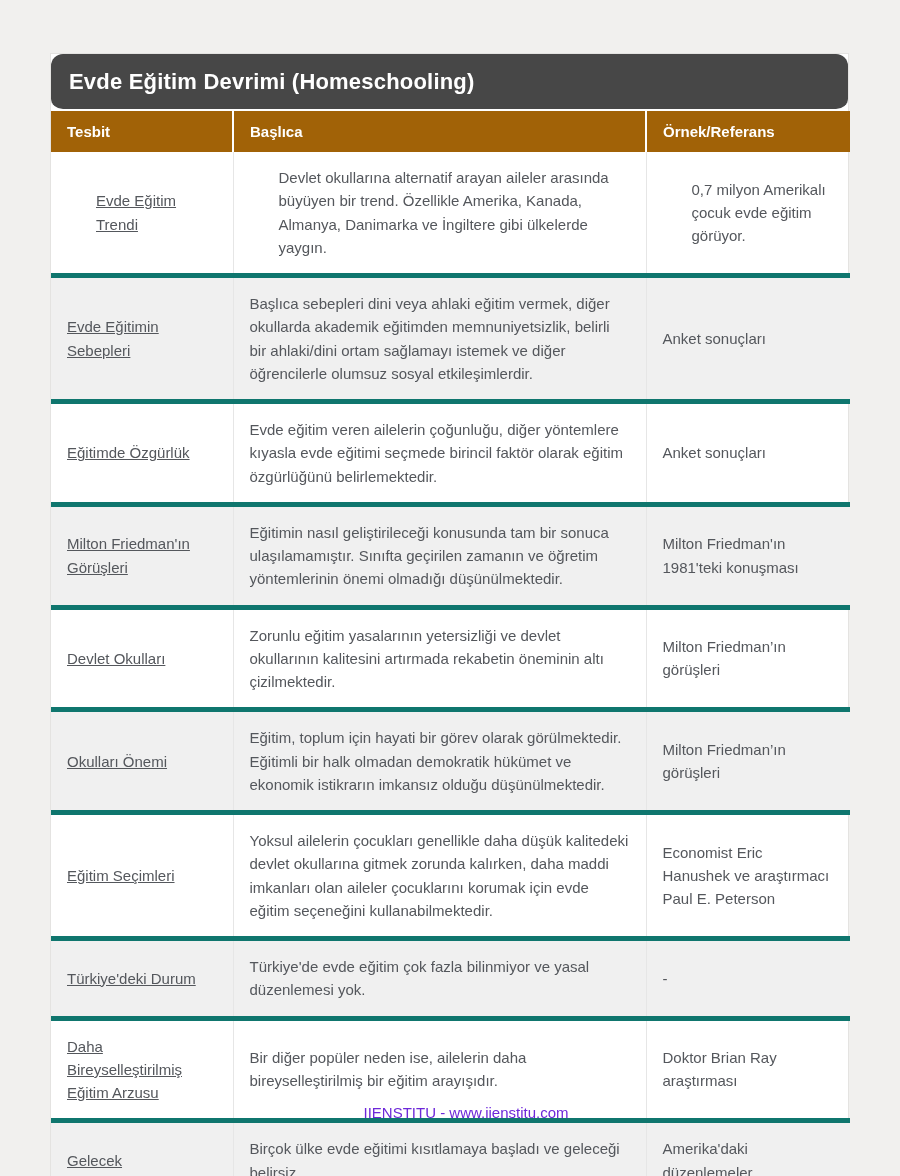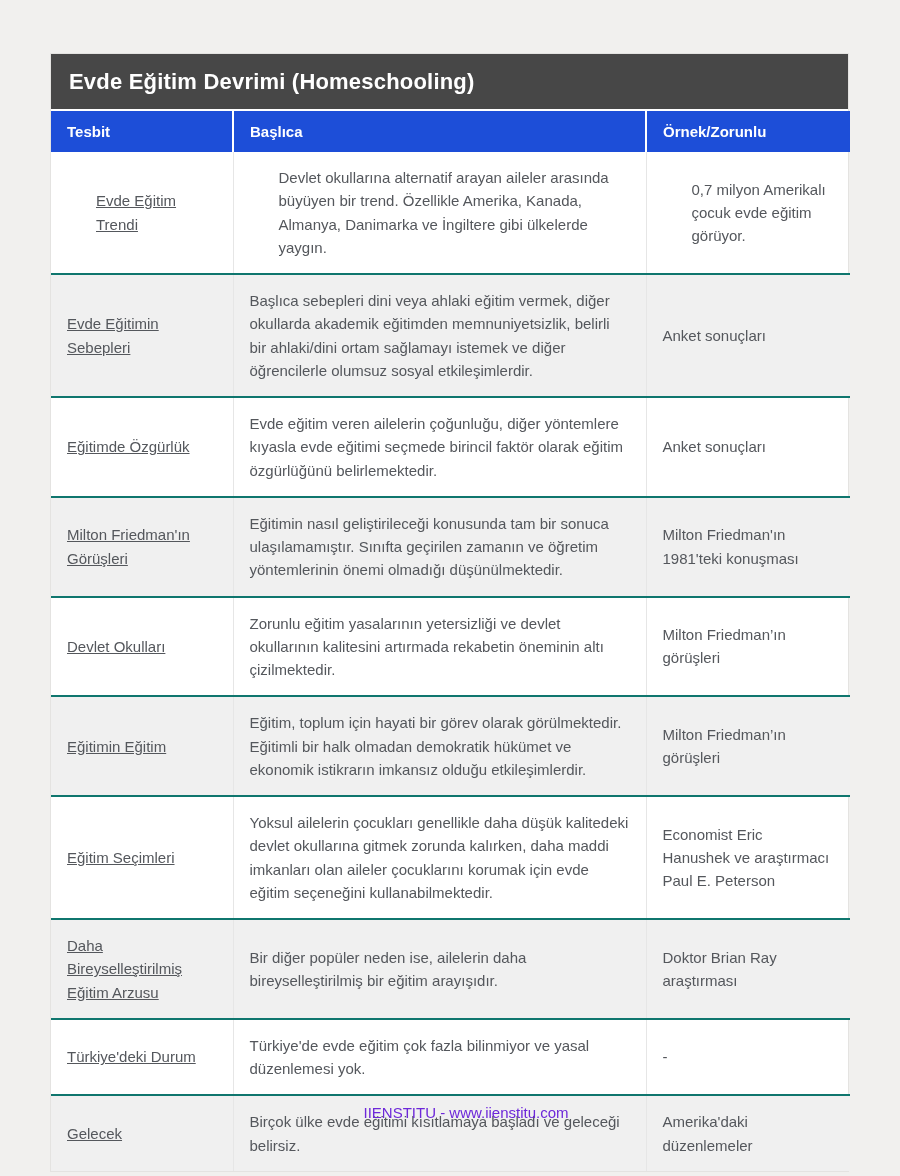--- a/index.html
+++ b/index.html
@@ -21,46 +21,47 @@
     border: 1px solid #e4e3e1;
   }
   .title-bar {
     background: #474747;
     color: #ffffff;
     font-size: 22px;
     font-weight: bold;
     padding: 15px 18px 14px 18px;
     border-bottom: 2px solid #ffffff;
     letter-spacing: 0.2px;
+    border-radius: 12px;
   }
   table {
     width: 100%;
     border-collapse: collapse;
     table-layout: fixed;
   }
   col.c1 { width: 182px; }
   col.c2 { width: 413px; }
   col.c3 { width: 204px; }
   thead th {
-    background: #1d4ed8;
+    background: #a16207;
     color: #ffffff;
     text-align: left;
     font-size: 15px;
     font-weight: bold;
     padding: 12px 16px;
     border-left: 2px solid #ffffff;
   }
   thead th:first-child { border-left: none; }
   tbody td {
     color: #54575c;
     font-size: 15px;
     line-height: 1.55;
     vertical-align: middle;
     padding: 14px 16px;
-    border-top: 2px solid #0f766e;
+    border-top: 5px solid #0f766e;
     border-left: 1px solid #e6e6e6;
     word-wrap: break-word;
   }
   tbody tr:first-child td { border-top: none; padding-left: 45px; }
   tbody td:first-child { border-left: none; text-decoration: underline; }
   tbody tr:nth-child(even) { background: #f0f0f0; }
   .footer {
     position: absolute;
     left: 16px;
     top: 1104px;
@@ -79,21 +80,21 @@
   <table>
     <colgroup>
       <col class="c1">
         <col class="c2">
         <col class="c3">
     </colgroup>
     <thead>
       <tr>
         <th>Tesbit</th>
         <th>Başlıca</th>
-        <th>Örnek/Zorunlu</th>
+        <th>Örnek/Referans</th>
       </tr>
     </thead>
     <tbody id="table-body">
   <tr>
     <td>Evde Eğitim Trendi</td>
     <td>Devlet okullarına alternatif arayan aileler arasında büyüyen bir trend. Özellikle Amerika, Kanada, Almanya, Danimarka ve İngiltere gibi ülkelerde yaygın.</td>
     <td>0,7 milyon Amerikalı çocuk evde eğitim görüyor.</td>
   </tr>
 
   <tr>
@@ -114,41 +115,41 @@
     <td>Milton Friedman'ın 1981'teki konuşması</td>
   </tr>
 
   <tr>
     <td>Devlet Okulları</td>
     <td>Zorunlu eğitim yasalarının yetersizliği ve devlet okullarının kalitesini artırmada rekabetin öneminin altı çizilmektedir.</td>
     <td>Milton Friedman’ın görüşleri</td>
   </tr>
 
   <tr>
-    <td>Eğitimin Eğitim</td>
-    <td>Eğitim, toplum için hayati bir görev olarak görülmektedir. Eğitimli bir halk olmadan demokratik hükümet ve ekonomik istikrarın imkansız olduğu etkileşimlerdir.</td>
+    <td>Okulları Önemi</td>
+    <td>Eğitim, toplum için hayati bir görev olarak görülmektedir. Eğitimli bir halk olmadan demokratik hükümet ve ekonomik istikrarın imkansız olduğu düşünülmektedir.</td>
     <td>Milton Friedman’ın görüşleri</td>
   </tr>
 
   <tr>
     <td>Eğitim Seçimleri</td>
     <td>Yoksul ailelerin çocukları genellikle daha düşük kalitedeki devlet okullarına gitmek zorunda kalırken, daha maddi imkanları olan aileler çocuklarını korumak için evde eğitim seçeneğini kullanabilmektedir.</td>
     <td>Economist Eric Hanushek ve araştırmacı Paul E. Peterson</td>
   </tr>
 
   <tr>
+    <td>Türkiye'deki Durum</td>
+    <td>Türkiye'de evde eğitim çok fazla bilinmiyor ve yasal düzenlemesi yok.</td>
+    <td>-</td>
+  </tr>
+
+  <tr>
     <td>Daha Bireyselleştirilmiş Eğitim Arzusu</td>
     <td>Bir diğer popüler neden ise, ailelerin daha bireyselleştirilmiş bir eğitim arayışıdır.</td>
     <td>Doktor Brian Ray araştırması</td>
-  </tr>
-
-  <tr>
-    <td>Türkiye'deki Durum</td>
-    <td>Türkiye'de evde eğitim çok fazla bilinmiyor ve yasal düzenlemesi yok.</td>
-    <td>-</td>
   </tr>
 
   <tr>
     <td>Gelecek</td>
     <td>Birçok ülke evde eğitimi kısıtlamaya başladı ve geleceği belirsiz.</td>
     <td>Amerika'daki düzenlemeler</td>
   </tr>
 </tbody>
   </table>
 </div>

